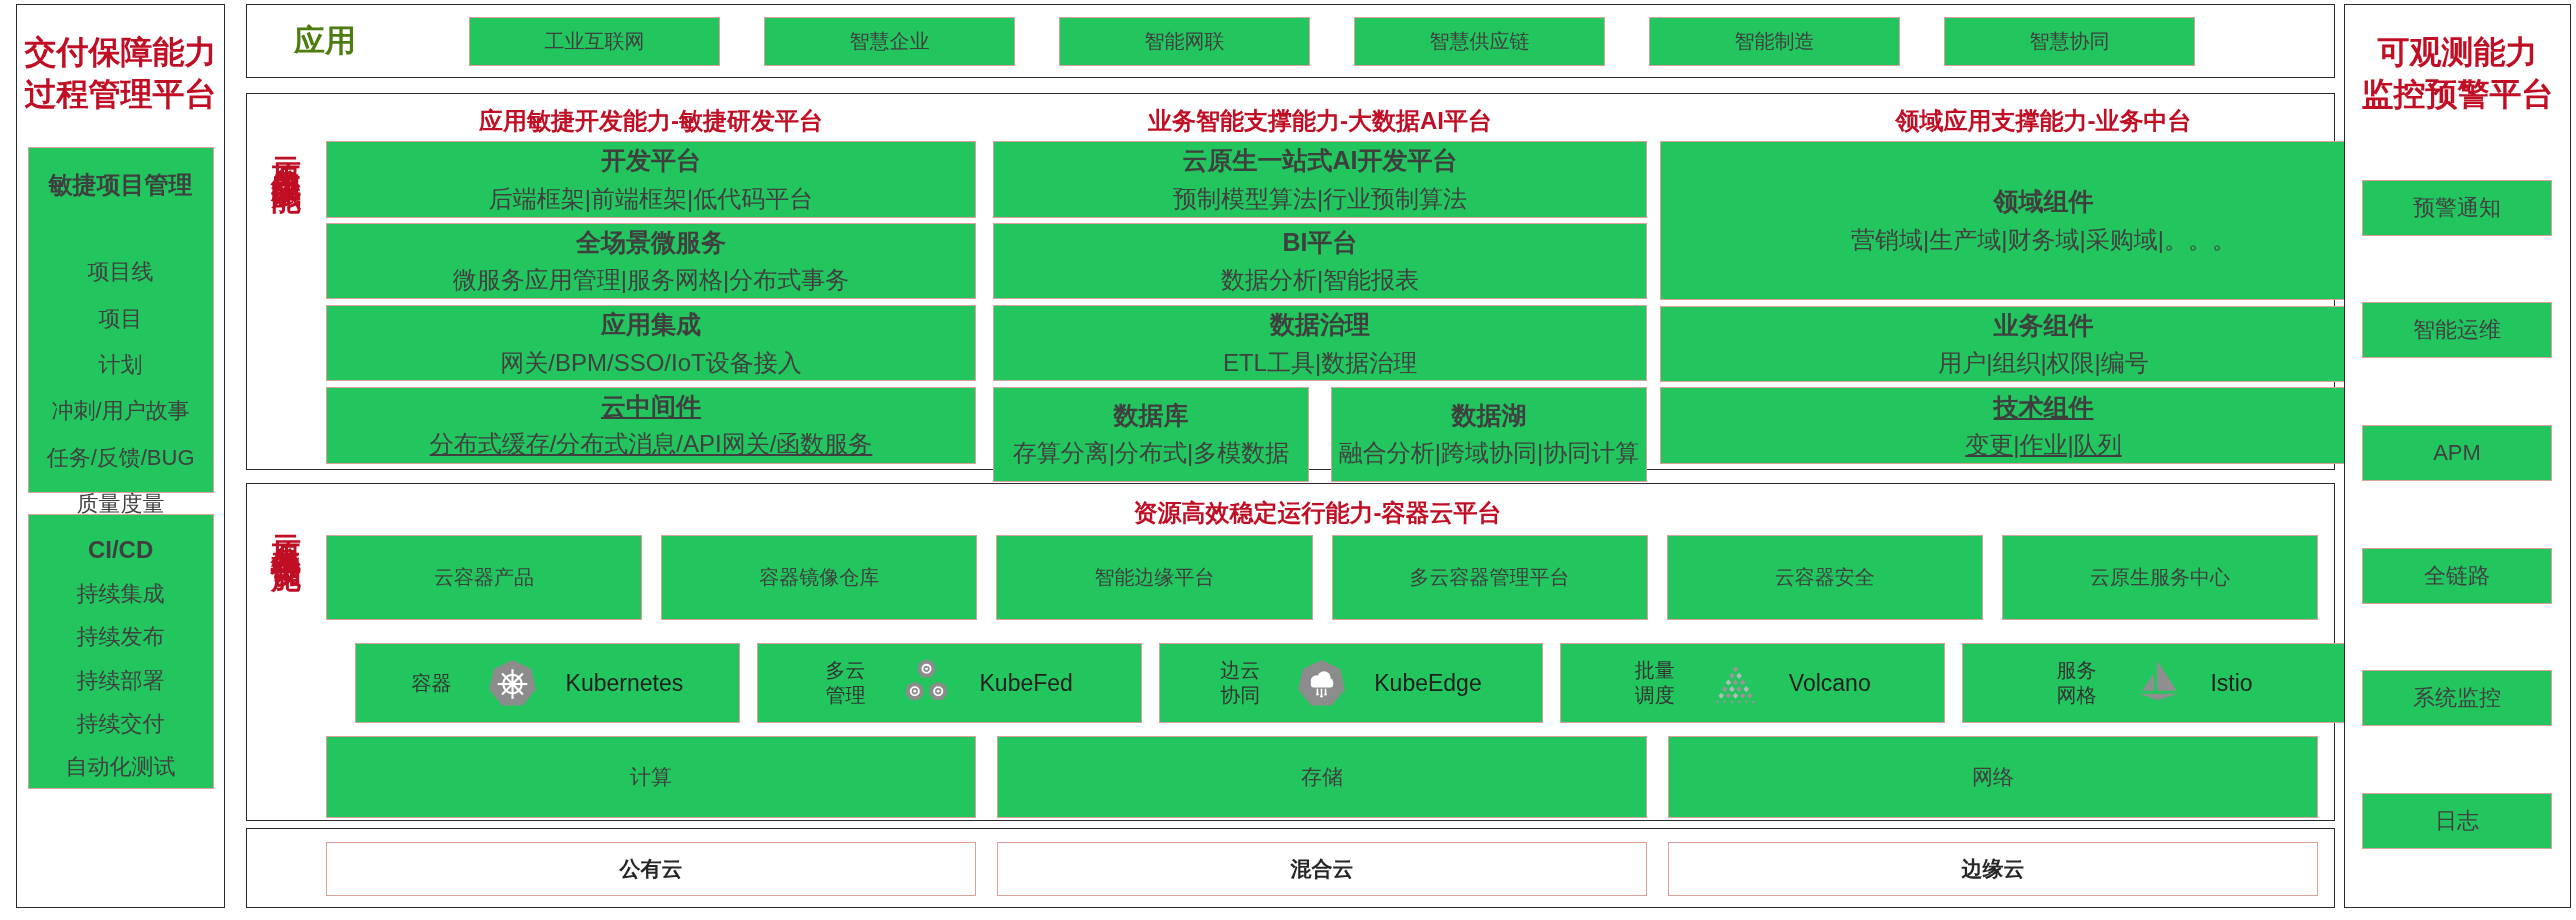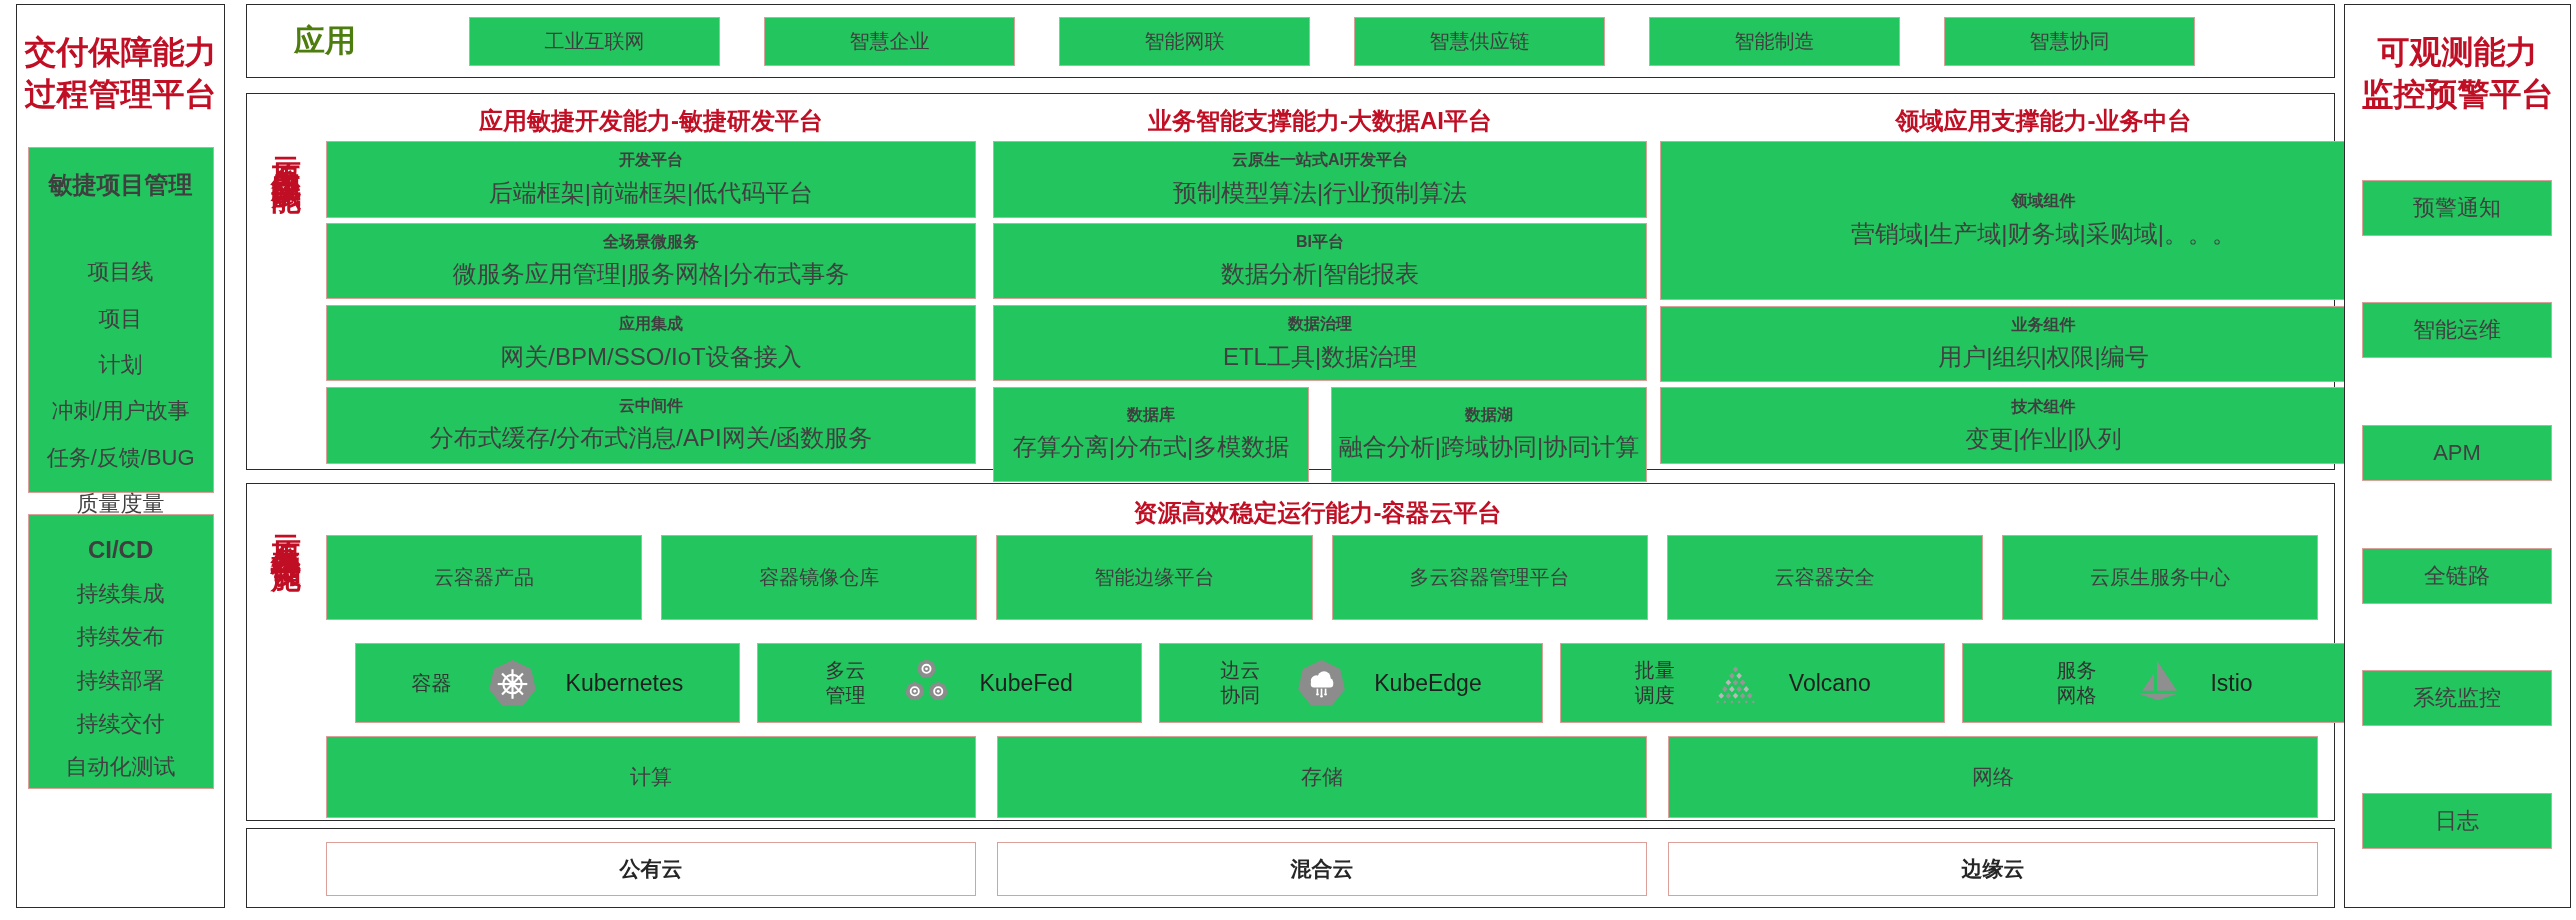--- a/index.html
+++ b/index.html
@@ -48,25 +48,25 @@
   .uc1{left:79px;width:650px;}
   .uc2{left:746px;width:654px;}
   .uc3{left:1413px;width:767px;}
   .col-header{height:31px;line-height:31px;text-align:center;font-size:24px;
               font-weight:700;color:#C00F25;margin-bottom:5.3px;}
   .pbox{display:flex;flex-direction:column;justify-content:center;gap:5.3px;
         text-align:center;}
   .rh{height:77px;}
   .r2{height:76px;margin-top:5.3px;}
   .r3{height:76px;margin-top:6.3px;}
-  .r4{height:77px;margin-top:5.3px;}
+  .r4{height:77px;margin-top:5.3px;text-decoration:underline;}
   .tall{height:159px;}
   .split-row{display:flex;gap:22px;margin-top:5.3px;}
   .split-row .pbox{flex:1;height:95px;margin-top:0;}
-  .pbox-title{font-size:16px;font-weight:700;color:#3F3F3F;}
+  .pbox-title{font-size:25px;font-weight:700;color:#3F3F3F;}
   .pbox-sub{font-size:24px;color:#404040;}
 
   
   .imid-header{position:absolute;left:79px;top:12.7px;width:1983px;text-align:center;
                font-size:24px;font-weight:700;color:#C00F25;}
   .irow{position:absolute;left:79px;width:1992px;display:flex;}
   .row1{top:51px;gap:19px;}
   .row2{top:159px;gap:17px;padding-left:29px;}
   .row3{top:252px;gap:21px;}
   .ibox1{flex:1;height:85px;line-height:82px;text-align:center;font-size:20px;color:#3F3F3F;}

